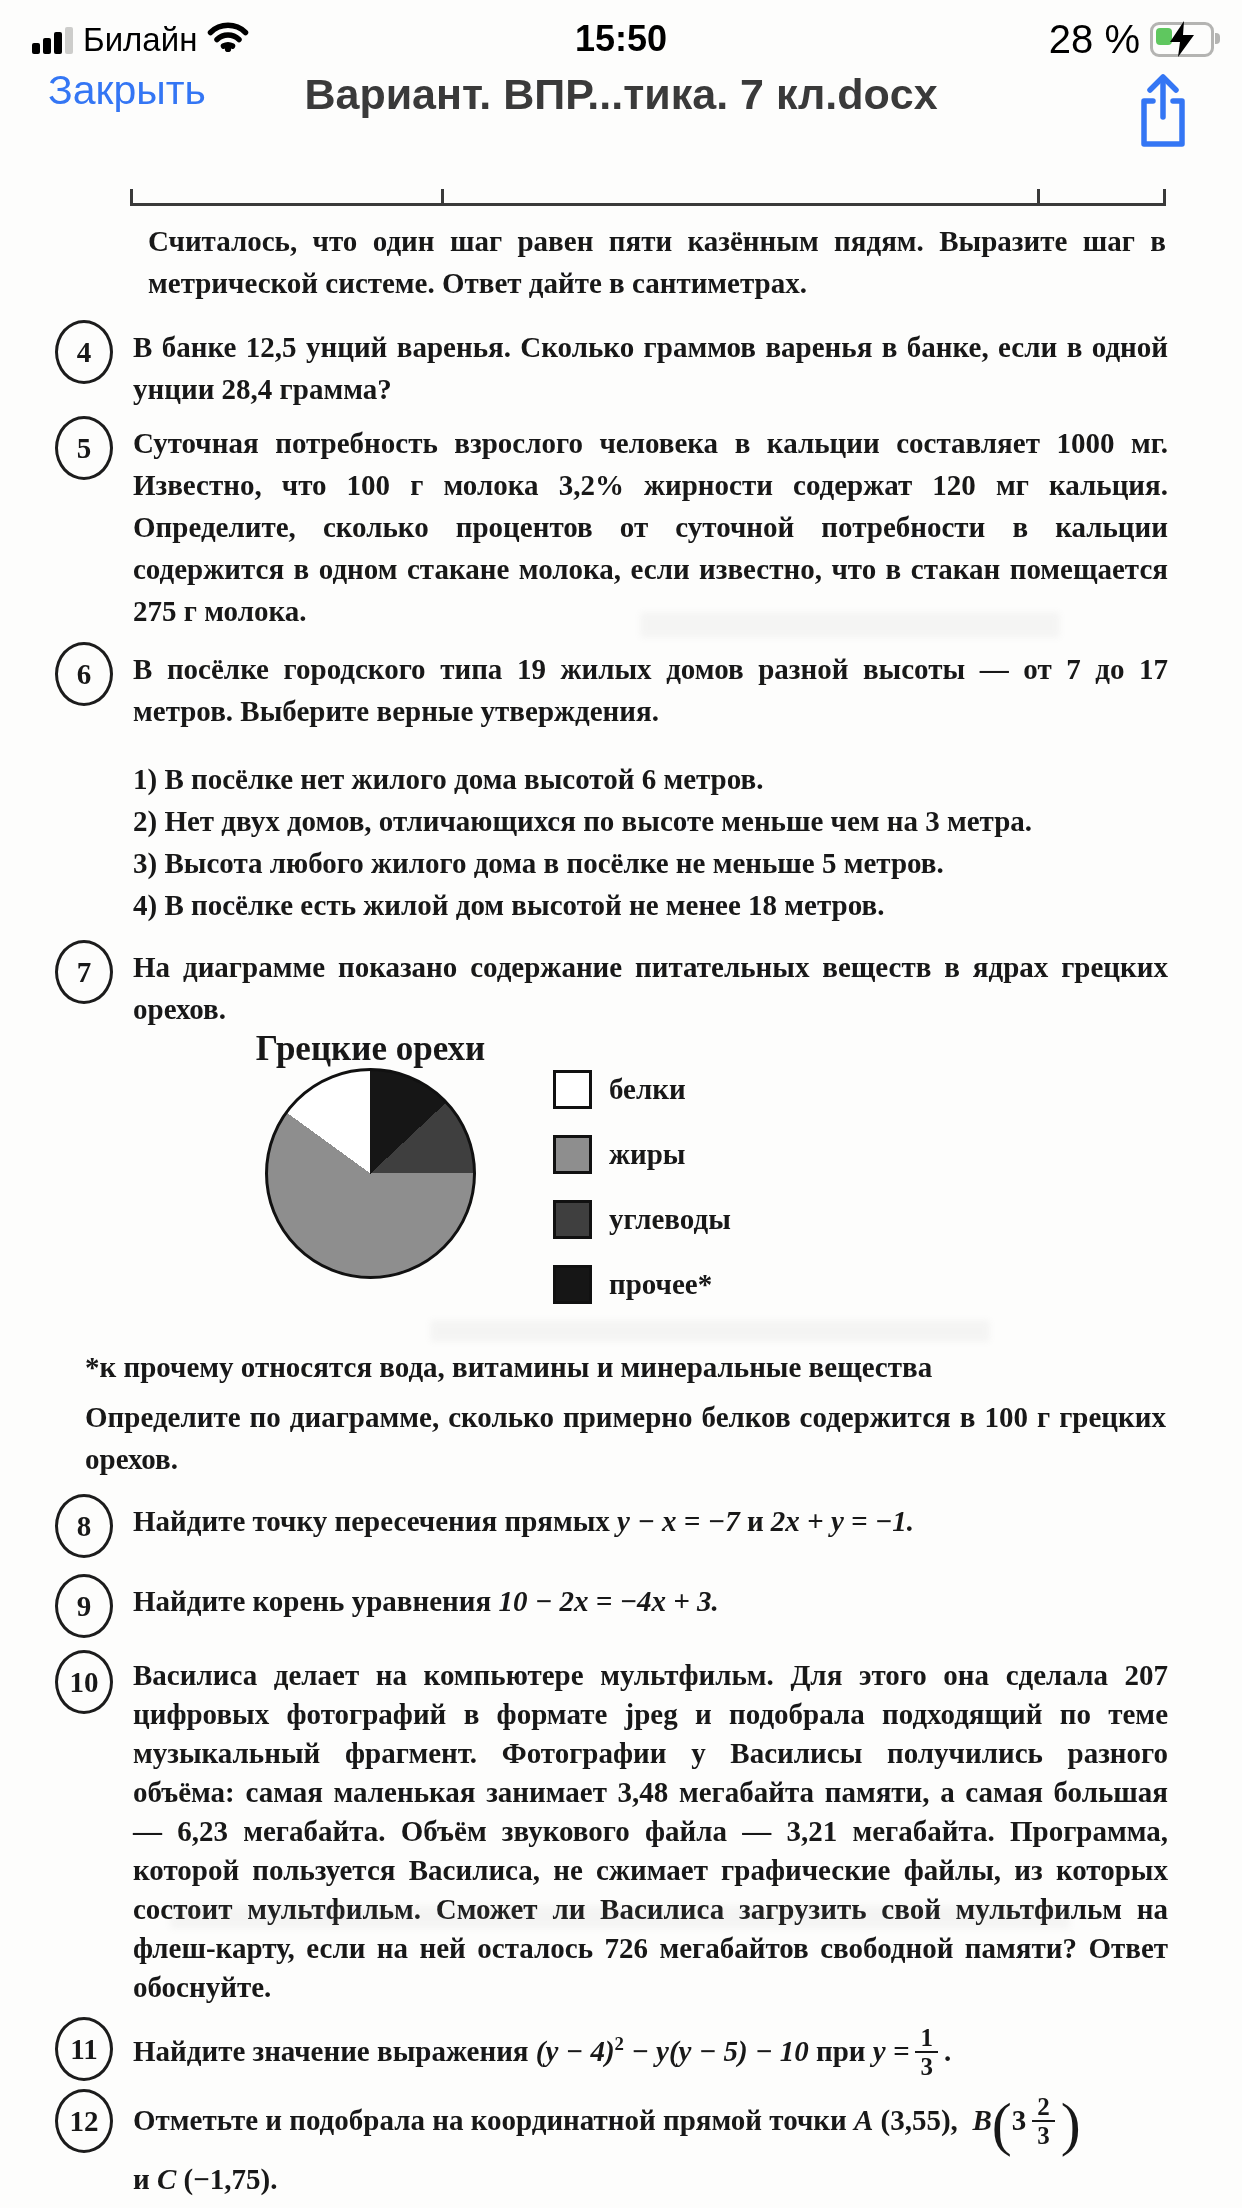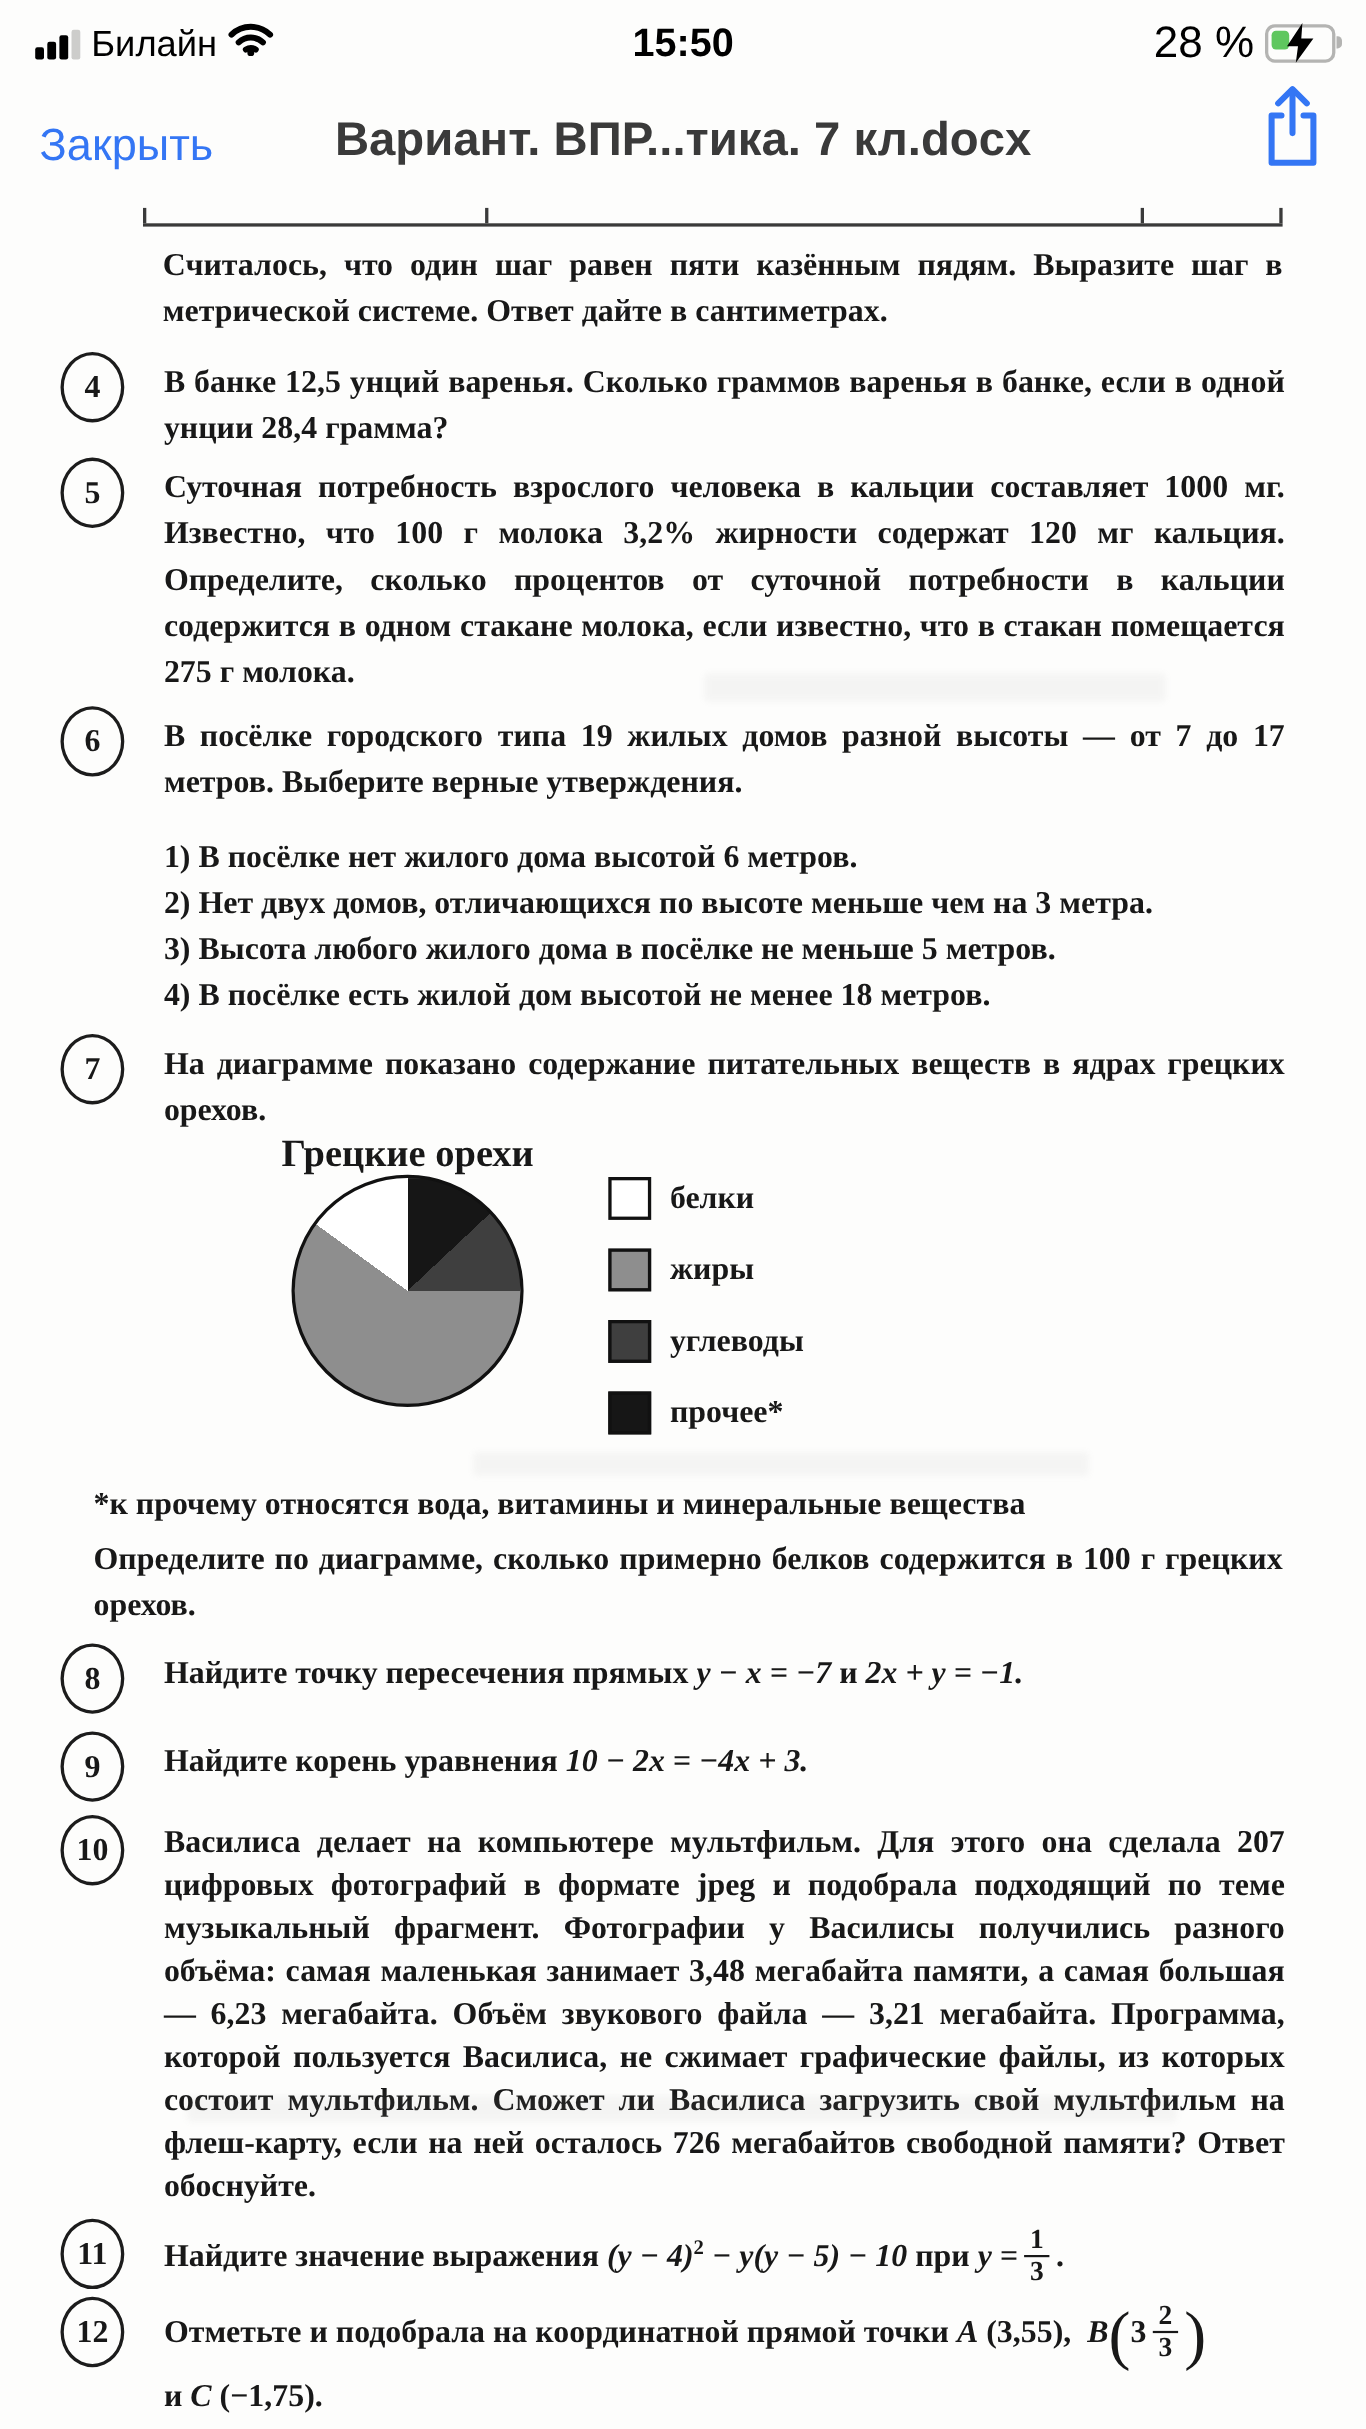--- a/index.html
+++ b/index.html
@@ -16,35 +16,35 @@
   .bar.b4{height:27px;background:#cdcdcb;}
   .carrier{font-size:33px;line-height:36px;}
   .sb-time{position:absolute;left:0;right:0;text-align:center;font-size:36px;font-weight:600;}
   .sb-right{margin-left:auto;display:flex;align-items:center;gap:10px;}
   .batt-pct{font-size:40px;}
   .battery{position:relative;width:58px;height:29px;border:3px solid #b4b4b2;border-radius:9px;}
   .batt-fill{position:absolute;left:3px;top:3px;width:16px;height:17px;background:#5FC75F;border-radius:4px;}
   .batt-cap{position:absolute;right:-9px;top:8px;width:5px;height:11px;background:#b4b4b2;border-radius:0 4px 4px 0;}
   .bolt{position:absolute;left:14px;top:-5px;}
   
-  .nav-bar{height:82px;display:flex;align-items:flex-end;position:relative;padding:0 36px;}
+  .nav-bar{height:82px;display:flex;align-items:flex-start;position:relative;padding:0 48px;}
   .close-btn{font-size:41px;color:#3476F4;line-height:1;}
   .nav-title{position:absolute;left:0;right:0;text-align:center;font-size:43px;font-weight:bold;color:#3a3a3a;}
   .share-btn{margin-left:auto;width:62px;height:78px;display:flex;align-items:flex-end;}
   
   .doc{font-family:"Liberation Serif",serif;font-weight:bold;color:#181818;font-size:29px;line-height:42px;}
   .jtext{text-align:justify;}
   .ruler{position:relative;margin:34px 76px 0 130px;height:17px;border-bottom:3px solid #3a3a3a;}
   .tick{position:absolute;bottom:0;width:3px;height:14px;background:#3a3a3a;}
   .tick.t1{left:0}.tick.t2{left:30%}.tick.t3{left:87.5%}.tick.t4{right:0}
   .sec-intro{margin:14px 76px 0 148px;}
   .prob{display:flex;margin:0 74px 0 55px;}
   .pnum{flex:0 0 52px;height:58px;border:3.5px solid #1c1c1c;border-radius:50%;
         display:flex;align-items:center;justify-content:center;font-size:29px;}
-  .pbody{margin-left:36px;flex:1;padding-top:6px;}
+  .pbody{margin-left:20px;flex:1;padding-top:6px;}
   .m-p4{margin-top:16px}.m-p5{margin-top:6px}.m-p6{margin-top:10px}.m-p7{margin-top:14px}
   .m-p8{margin-top:14px}.m-p9{margin-top:16px}.m-p10{margin-top:12px}
   .m-p11{margin-top:10px}.m-p12{margin-top:6px}
   .opts{margin-top:26px;}
   .p10body{line-height:39px;}
   
   .chart-wrap{display:flex;margin-top:2px;}
   .pie-col{width:265px;margin-left:238px;text-align:center;}
   .chart-title{font-size:35px;line-height:34px;}
   .pie{width:205px;height:205px;border-radius:50%;border:3px solid #111;margin:2px auto 0;}

